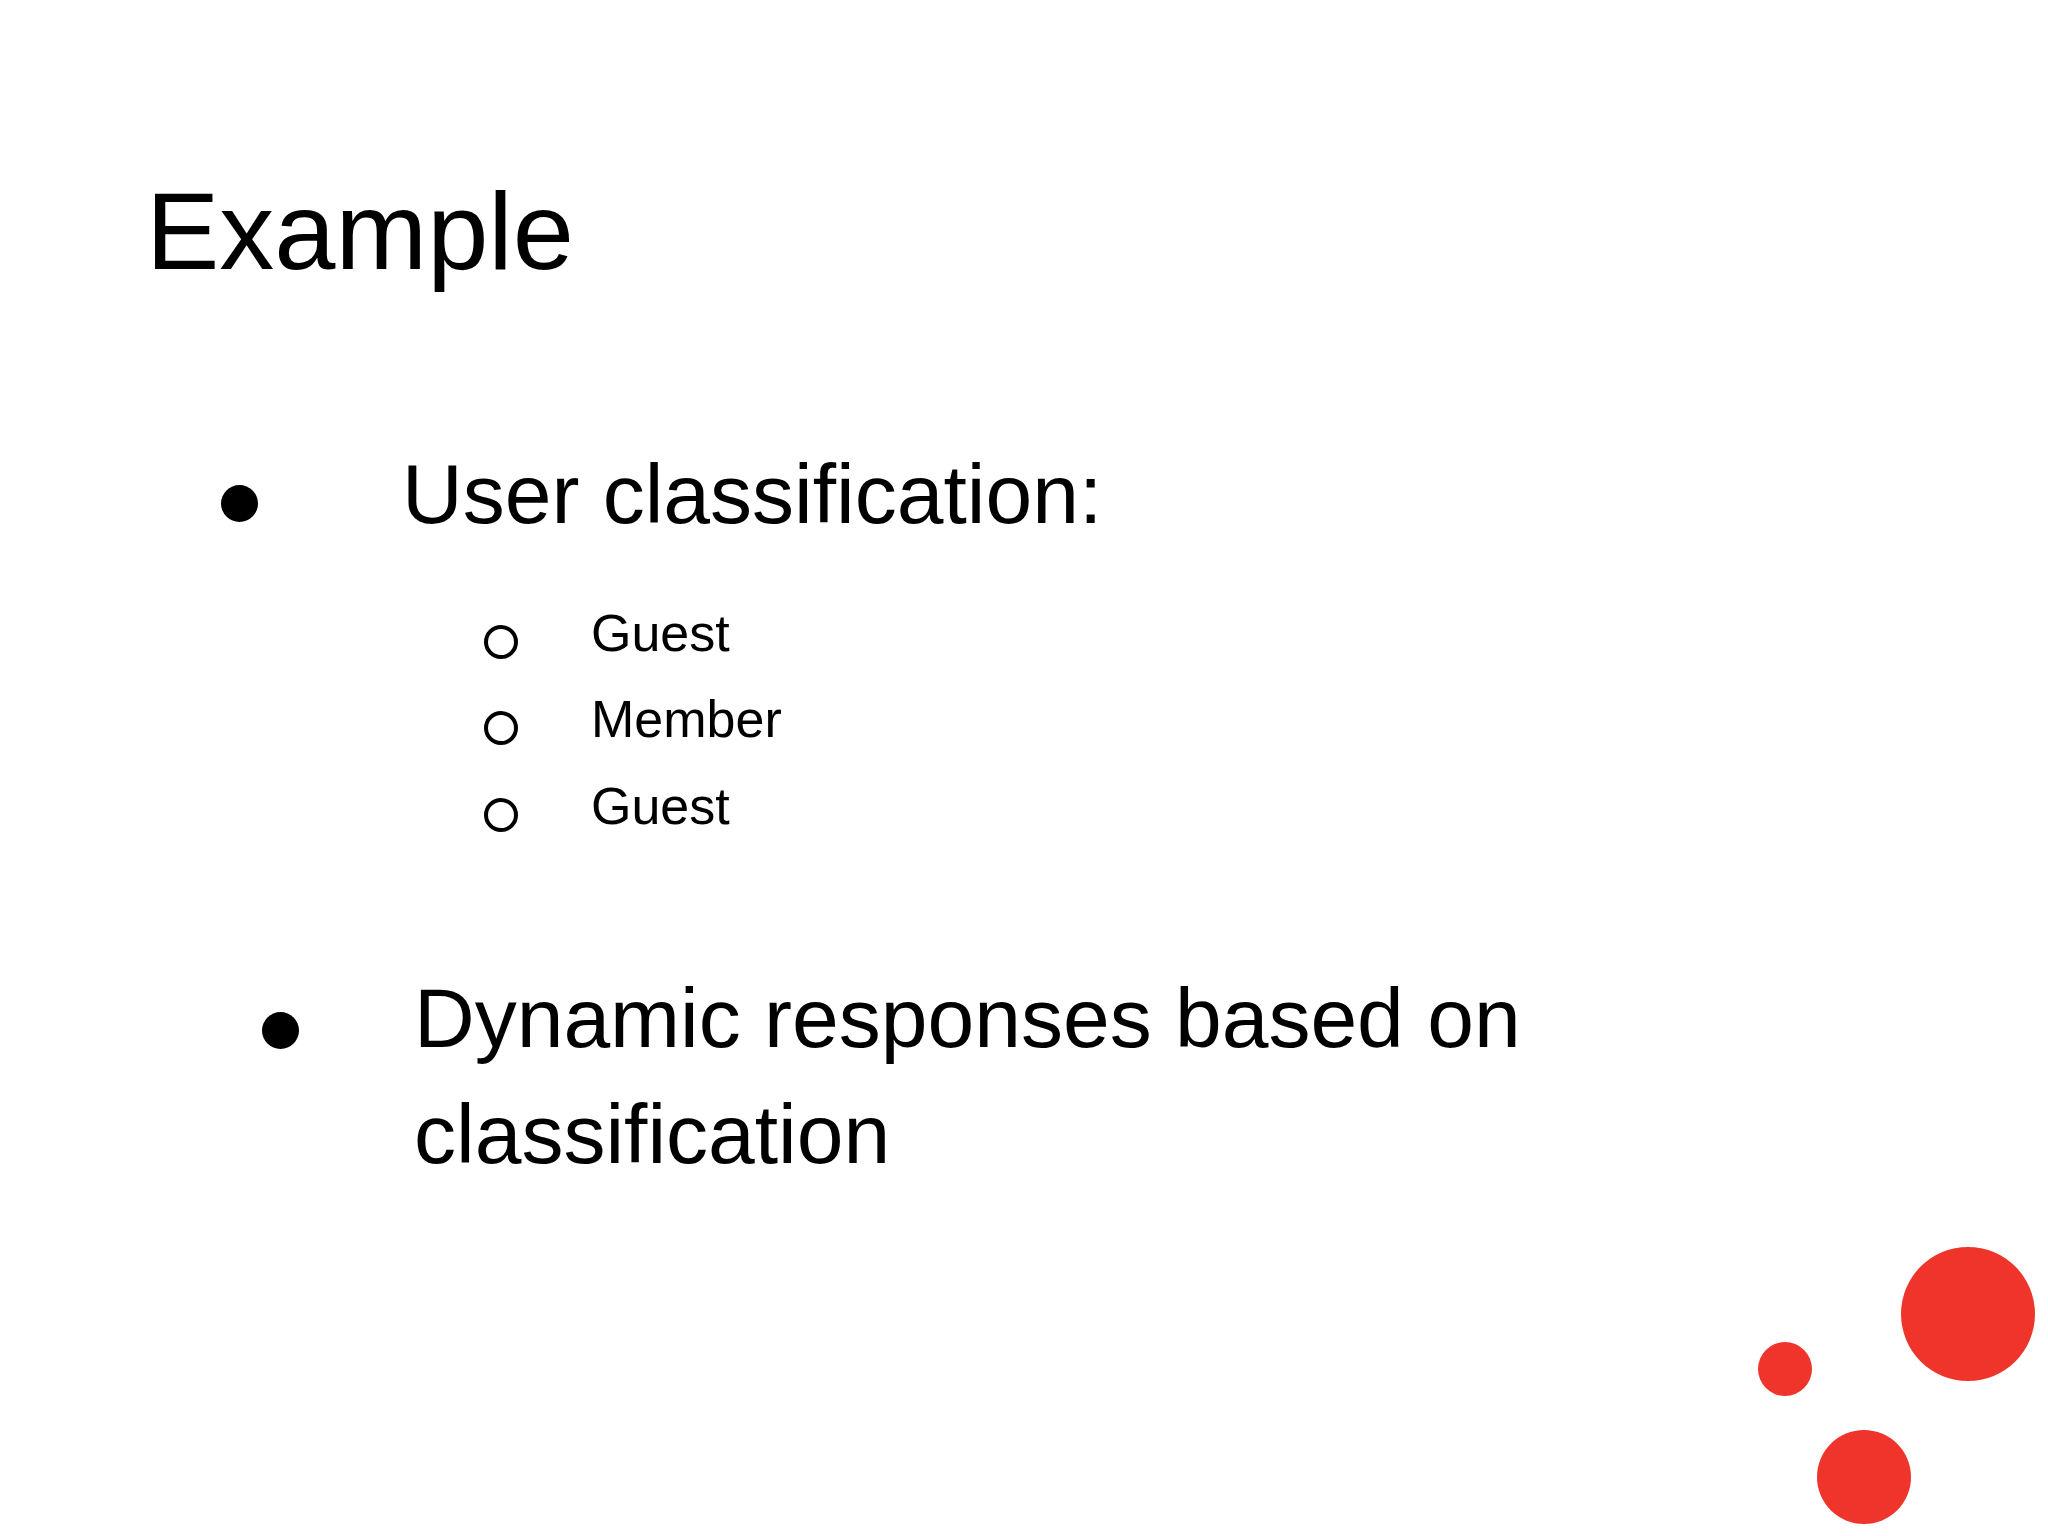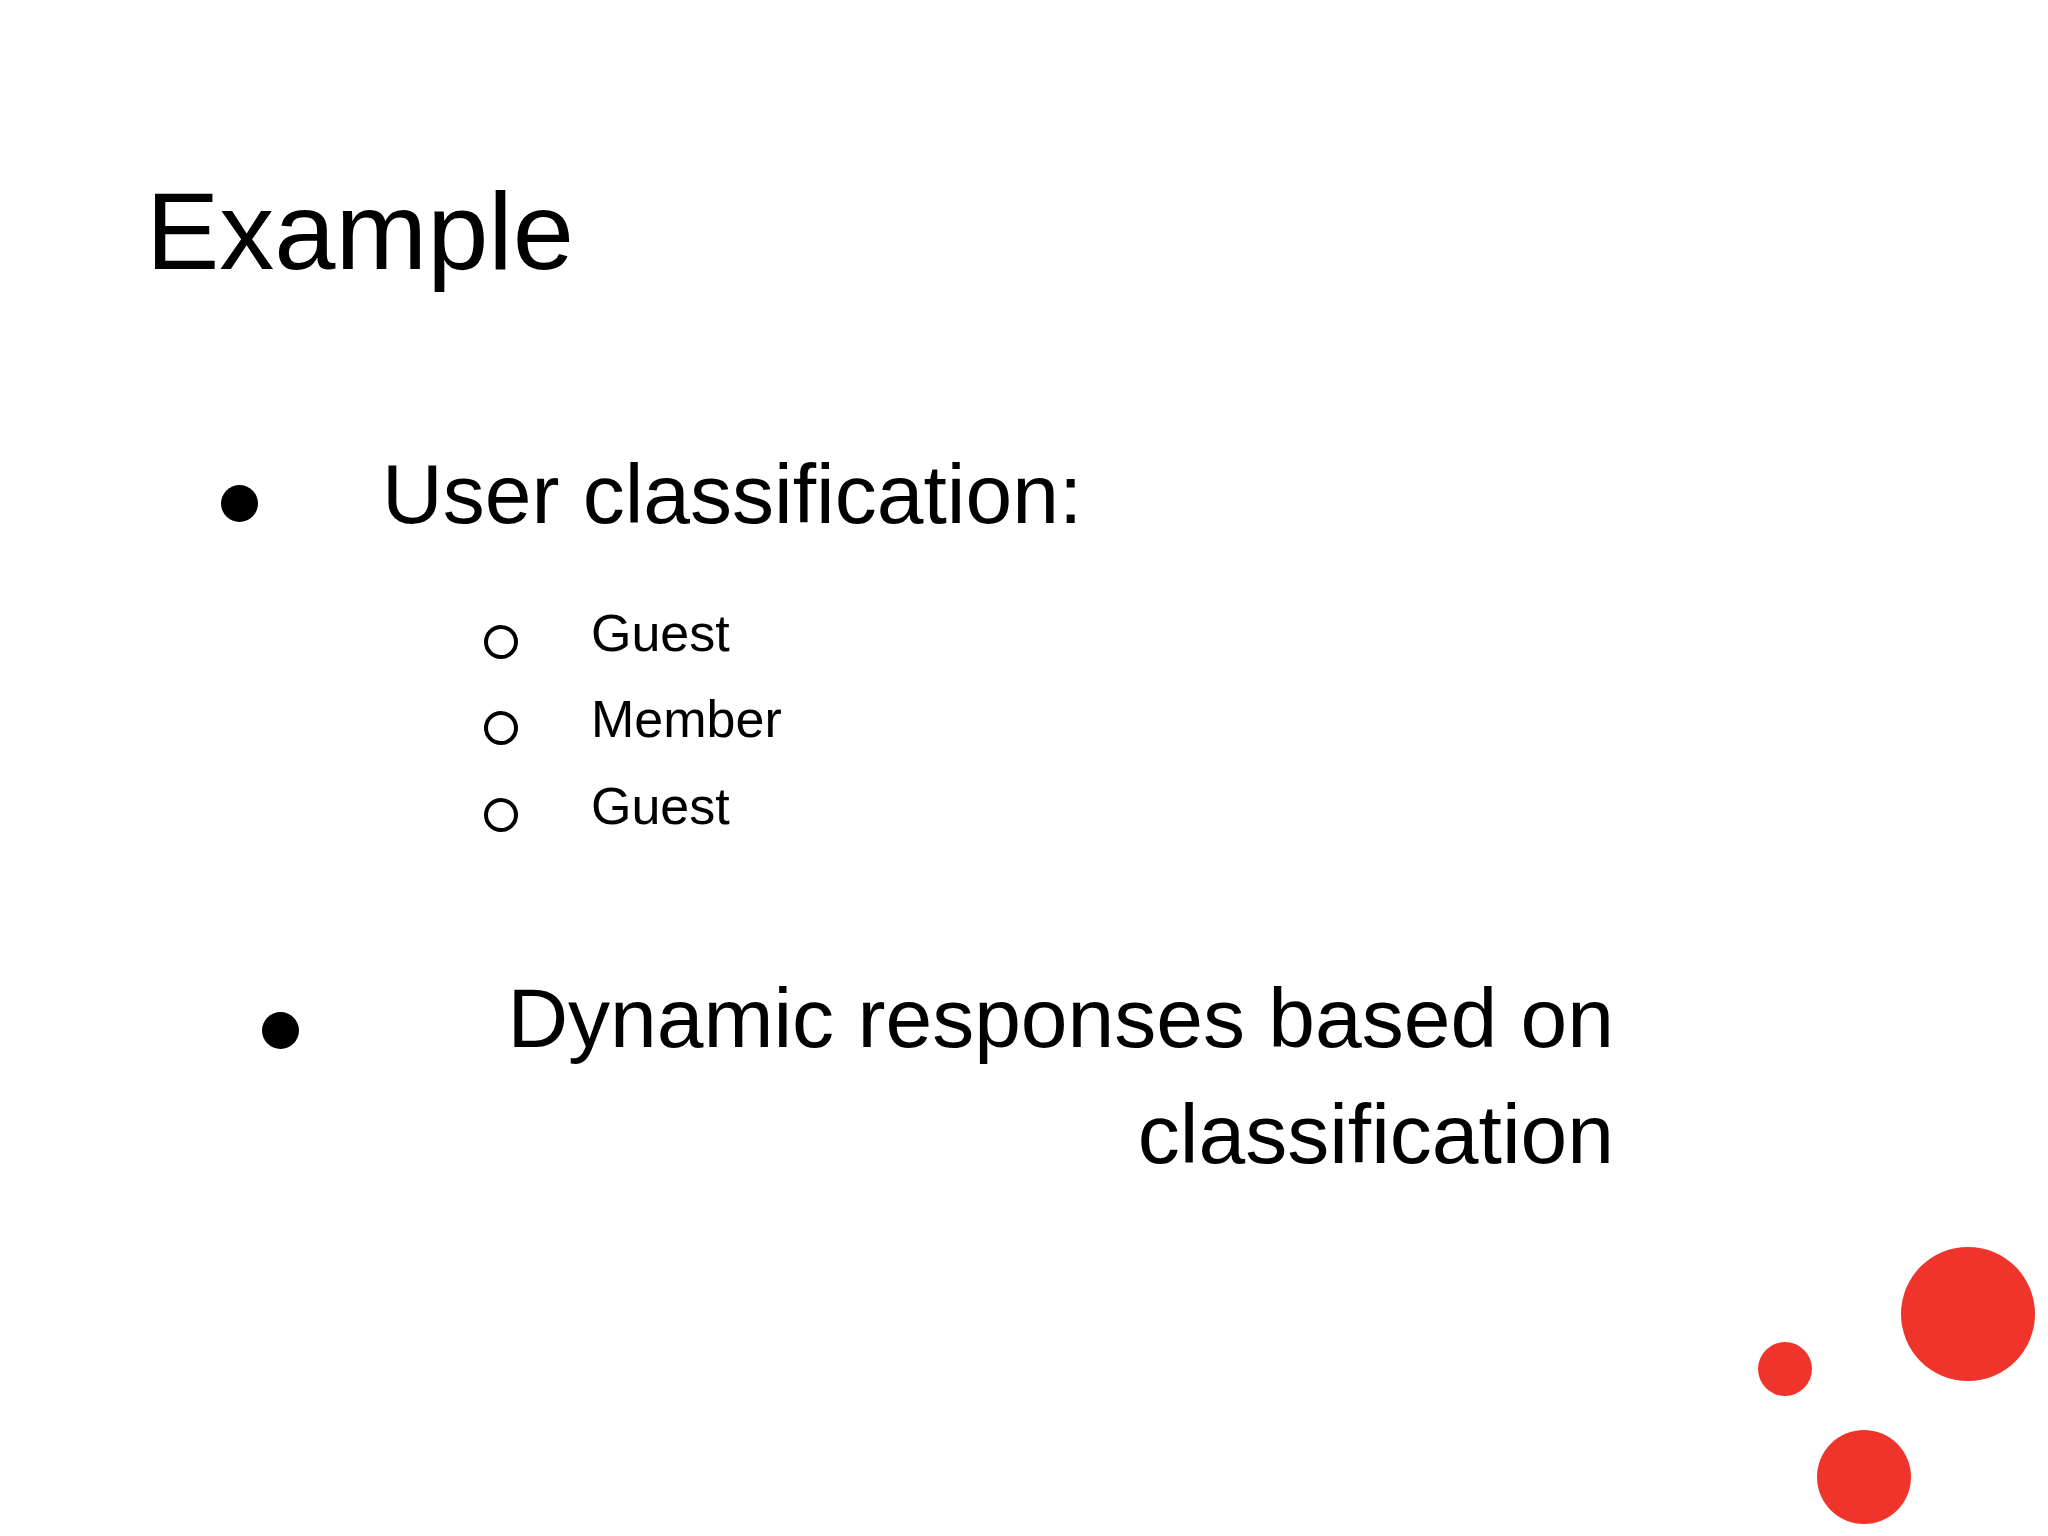--- a/index.html
+++ b/index.html
@@ -41,22 +41,22 @@
     background: var(--text);
   }
   .bullet-dot.first  { left: 221px; top: 485px; }
   .bullet-dot.second { left: 262px; top: 1012px; }
   .bullet-text {
     position: absolute;
     font-size: 84px;
     line-height: 116px;
     color: var(--text);
   }
-  .bullet-text.first  { left: 382px; top: 436px; width: 1250px; }
-  .bullet-text.second { left: 414px; top: 960px;  width: 1200px; text-align: right; }
+  .bullet-text.first  { left: 402px; top: 436px; width: 1250px; }
+  .bullet-text.second { left: 414px; top: 960px;  width: 1200px; }
   
   .sub-item {
     position: absolute;
     left: 484px;
     height: 86px;
     width: 800px;
   }
   .sub-item.i0 { top: 590px; }
   .sub-item.i1 { top: 676px; }
   .sub-item.i2 { top: 763px; }

